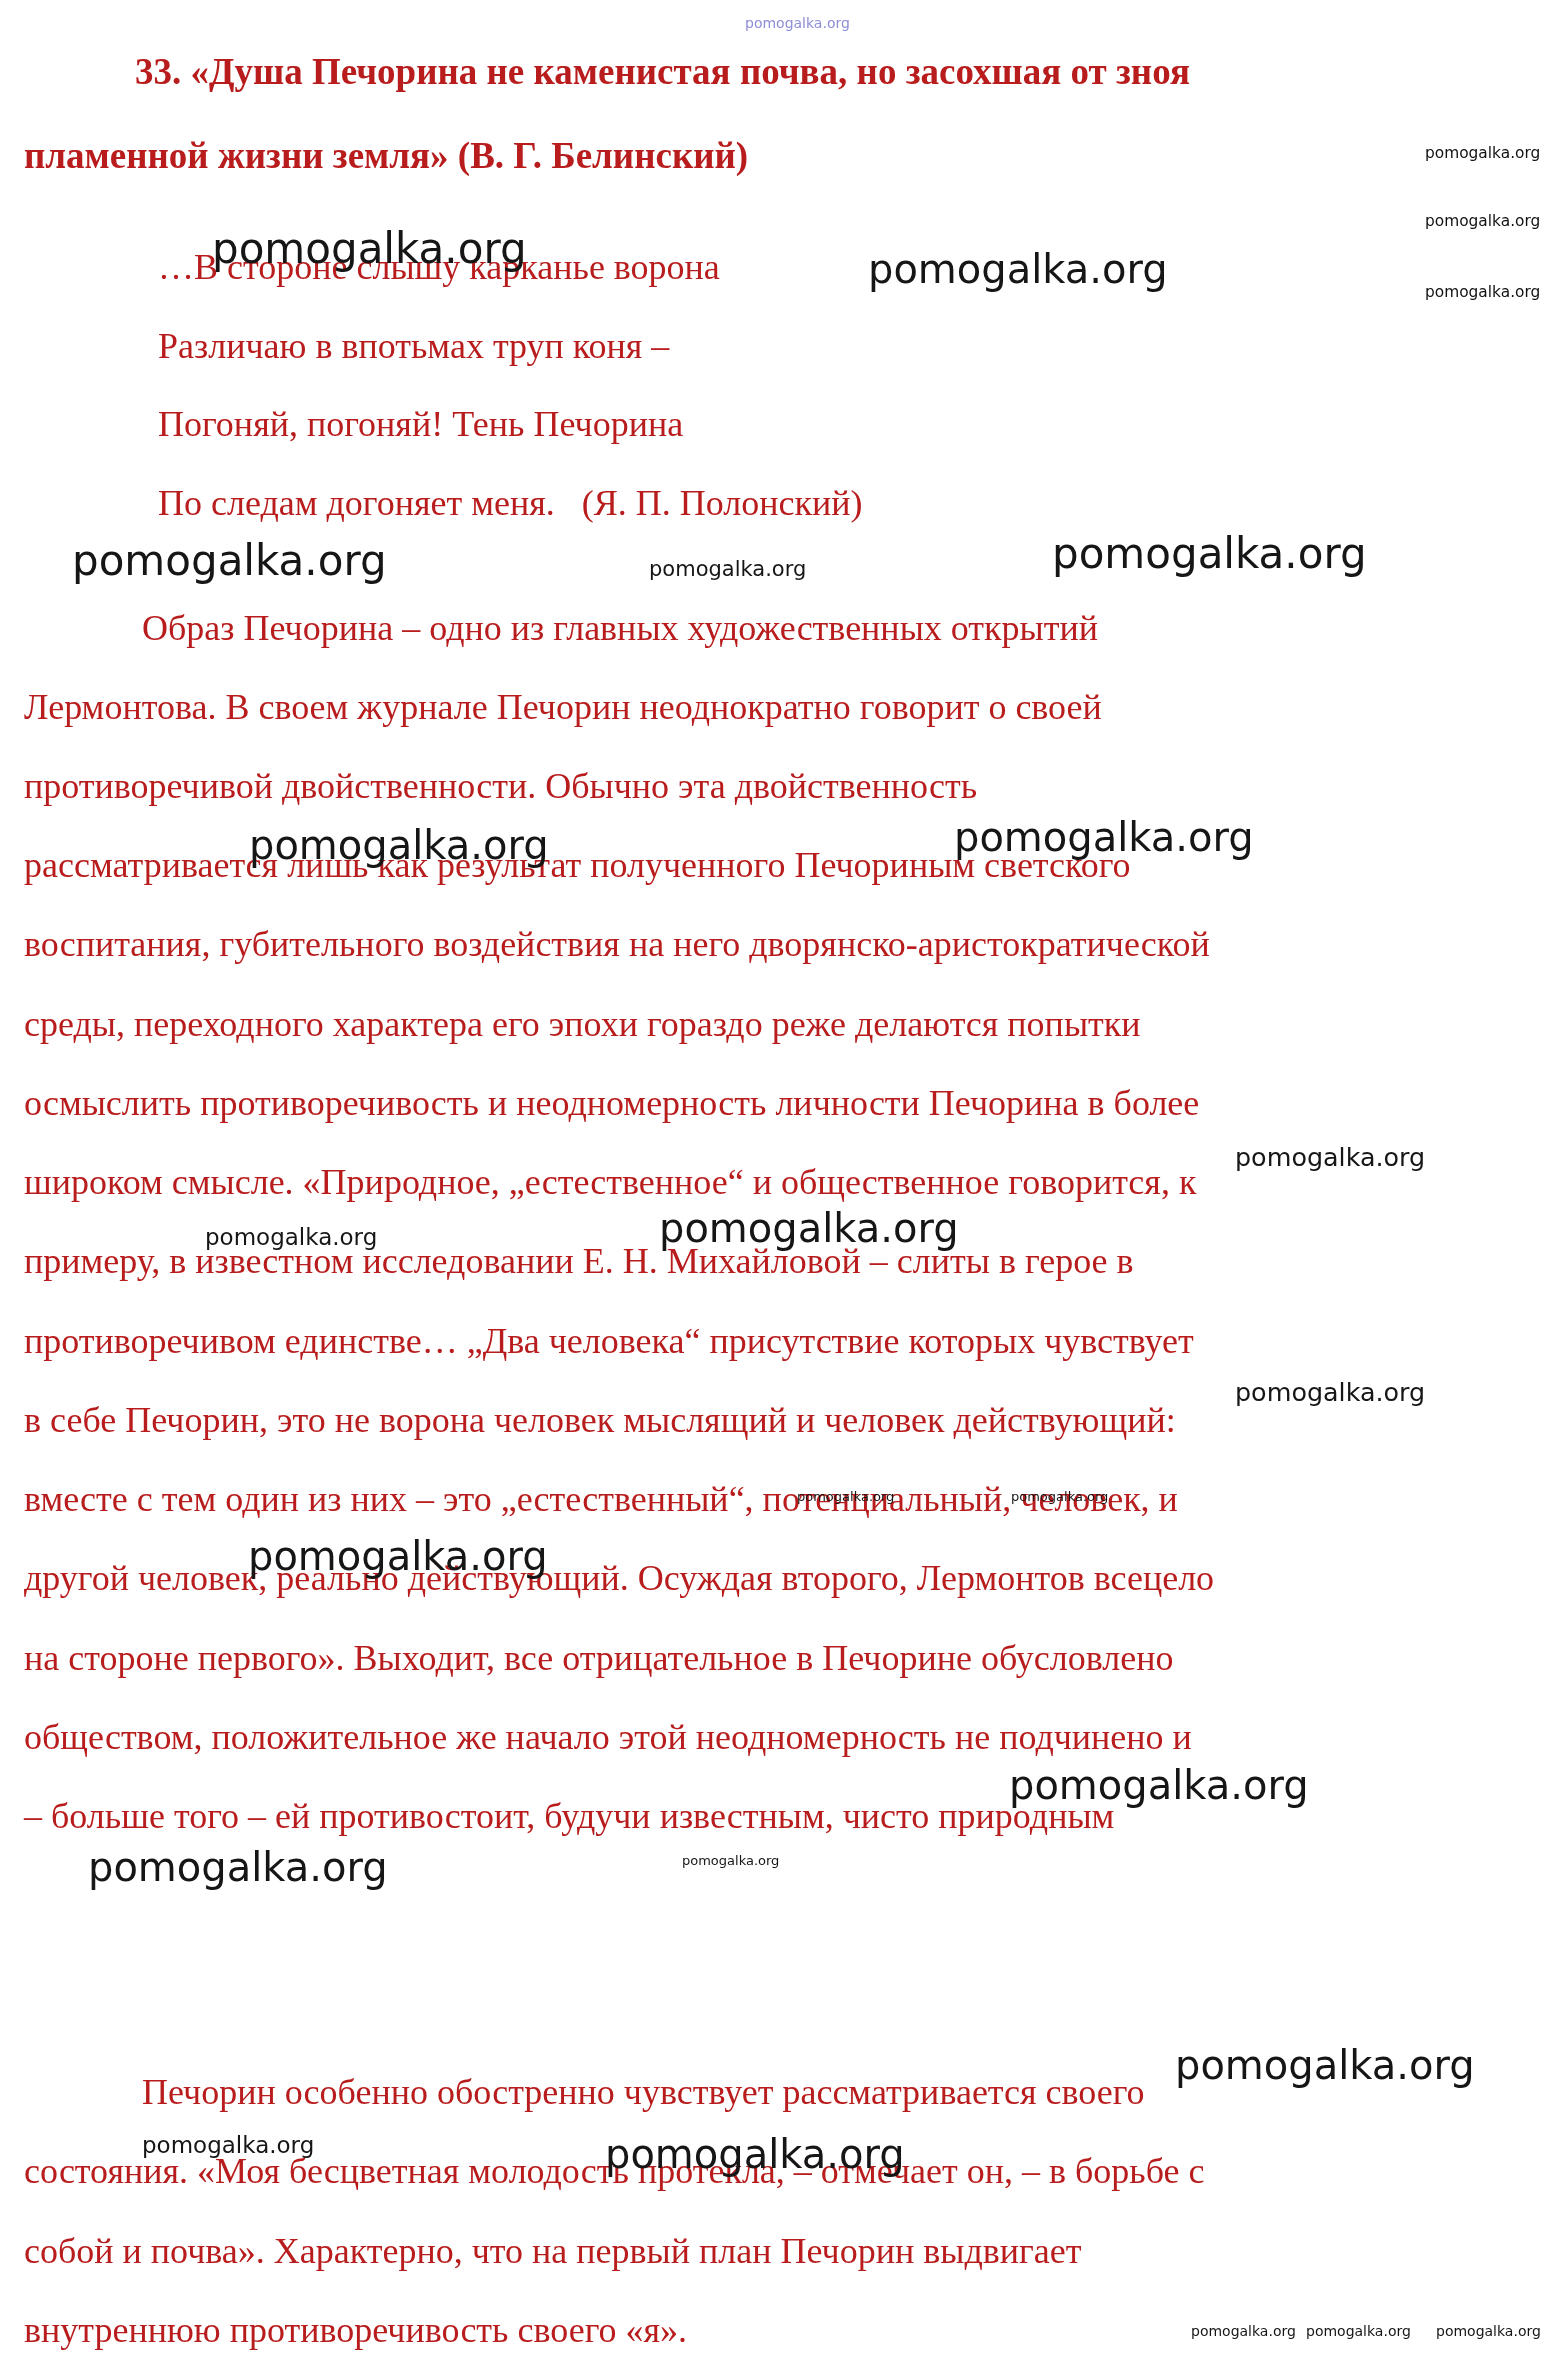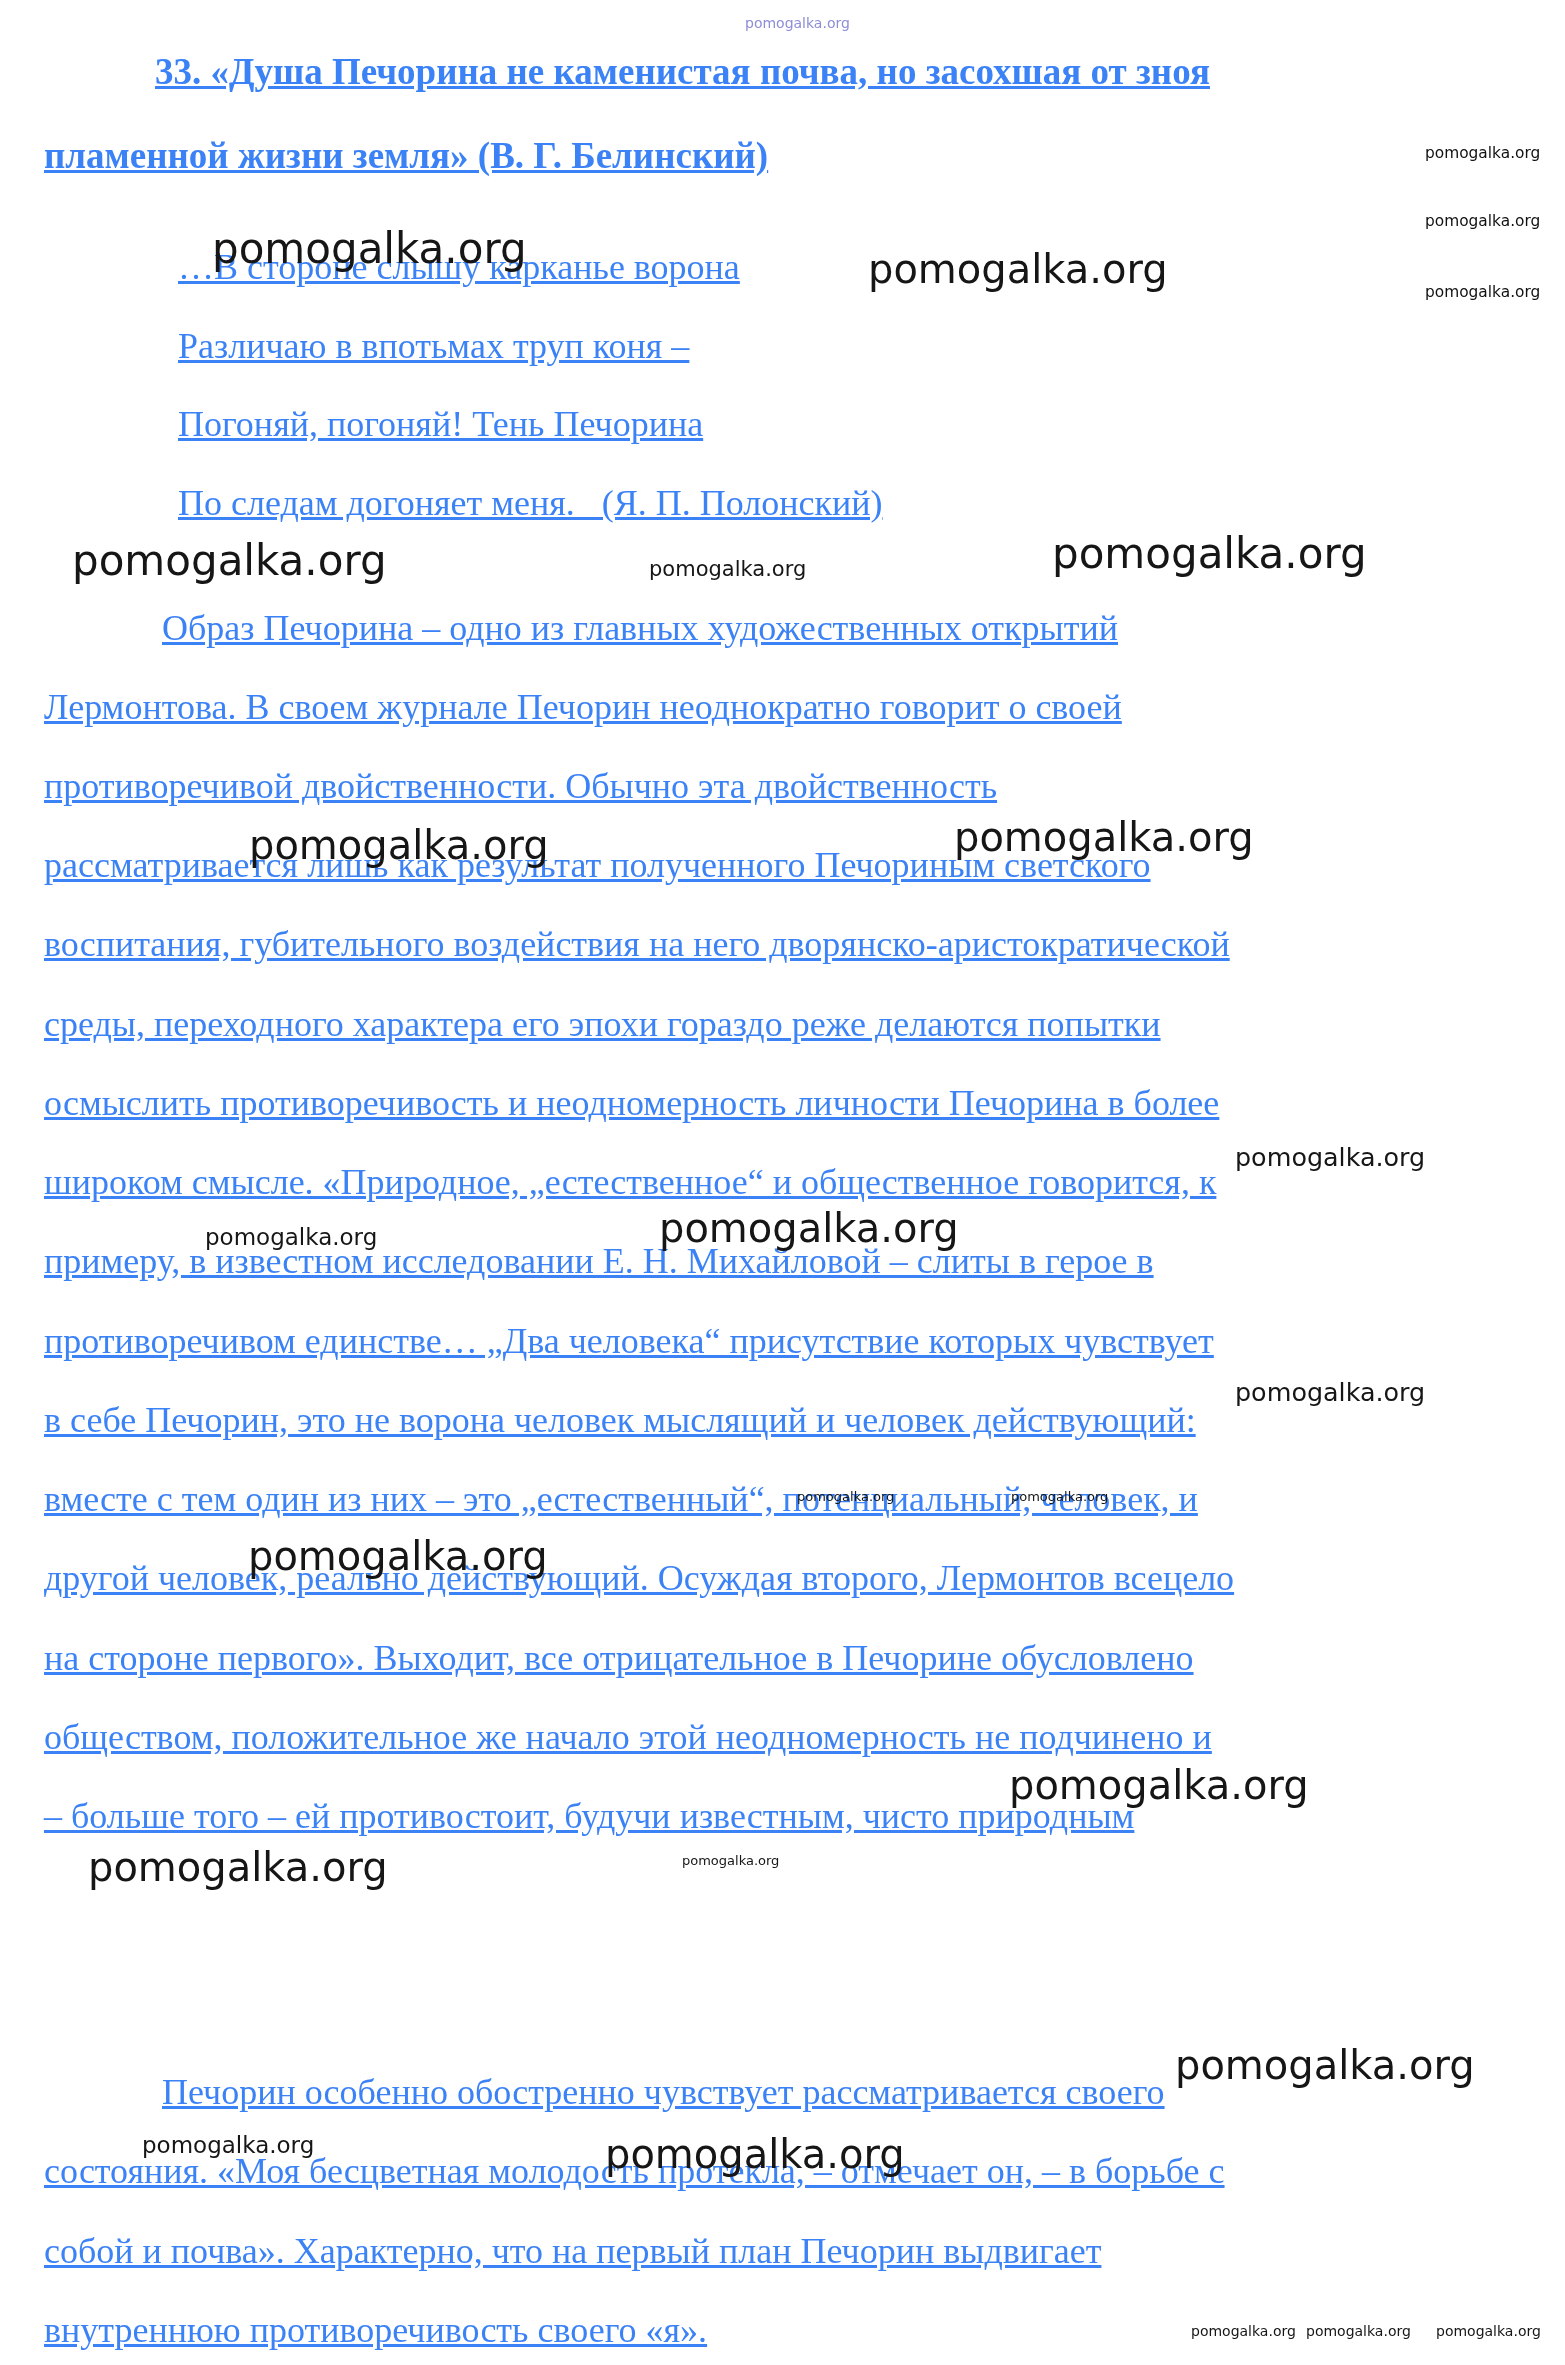--- a/index.html
+++ b/index.html
@@ -18,25 +18,24 @@
     position: absolute;
     inset: 0;
   }
   #text-layer, #watermark-layer {
     position: absolute;
     inset: 0;
     margin-top: 11px;
   }
   .line {
     position: absolute;
-    left: 44px;
+    left: 24px;
     white-space: pre;
-    color: #3b82f6;
+    color: #b91c1c;
     line-height: 1;
-    text-decoration: underline;
   }
   .title-line {
     font-size: 37px;
     font-weight: bold;
   }
   .poem-line, .body-line {
     font-size: 36px;
     font-weight: normal;
   }
   .watermark {

